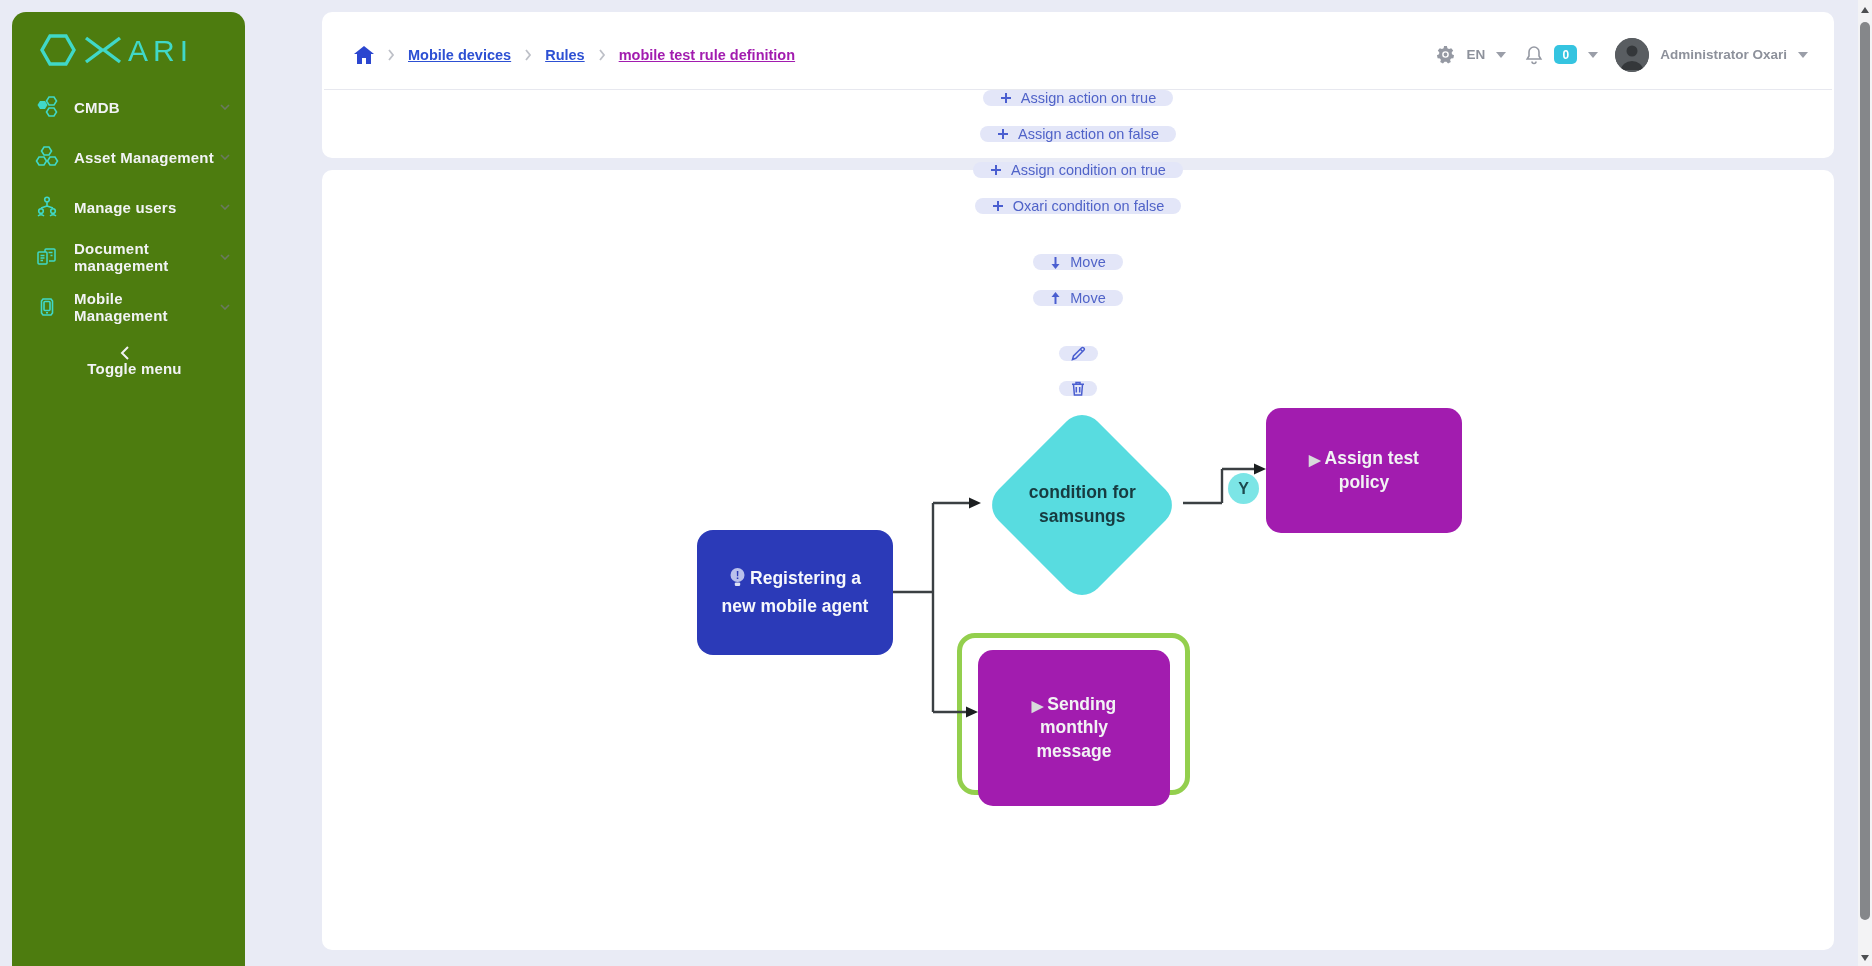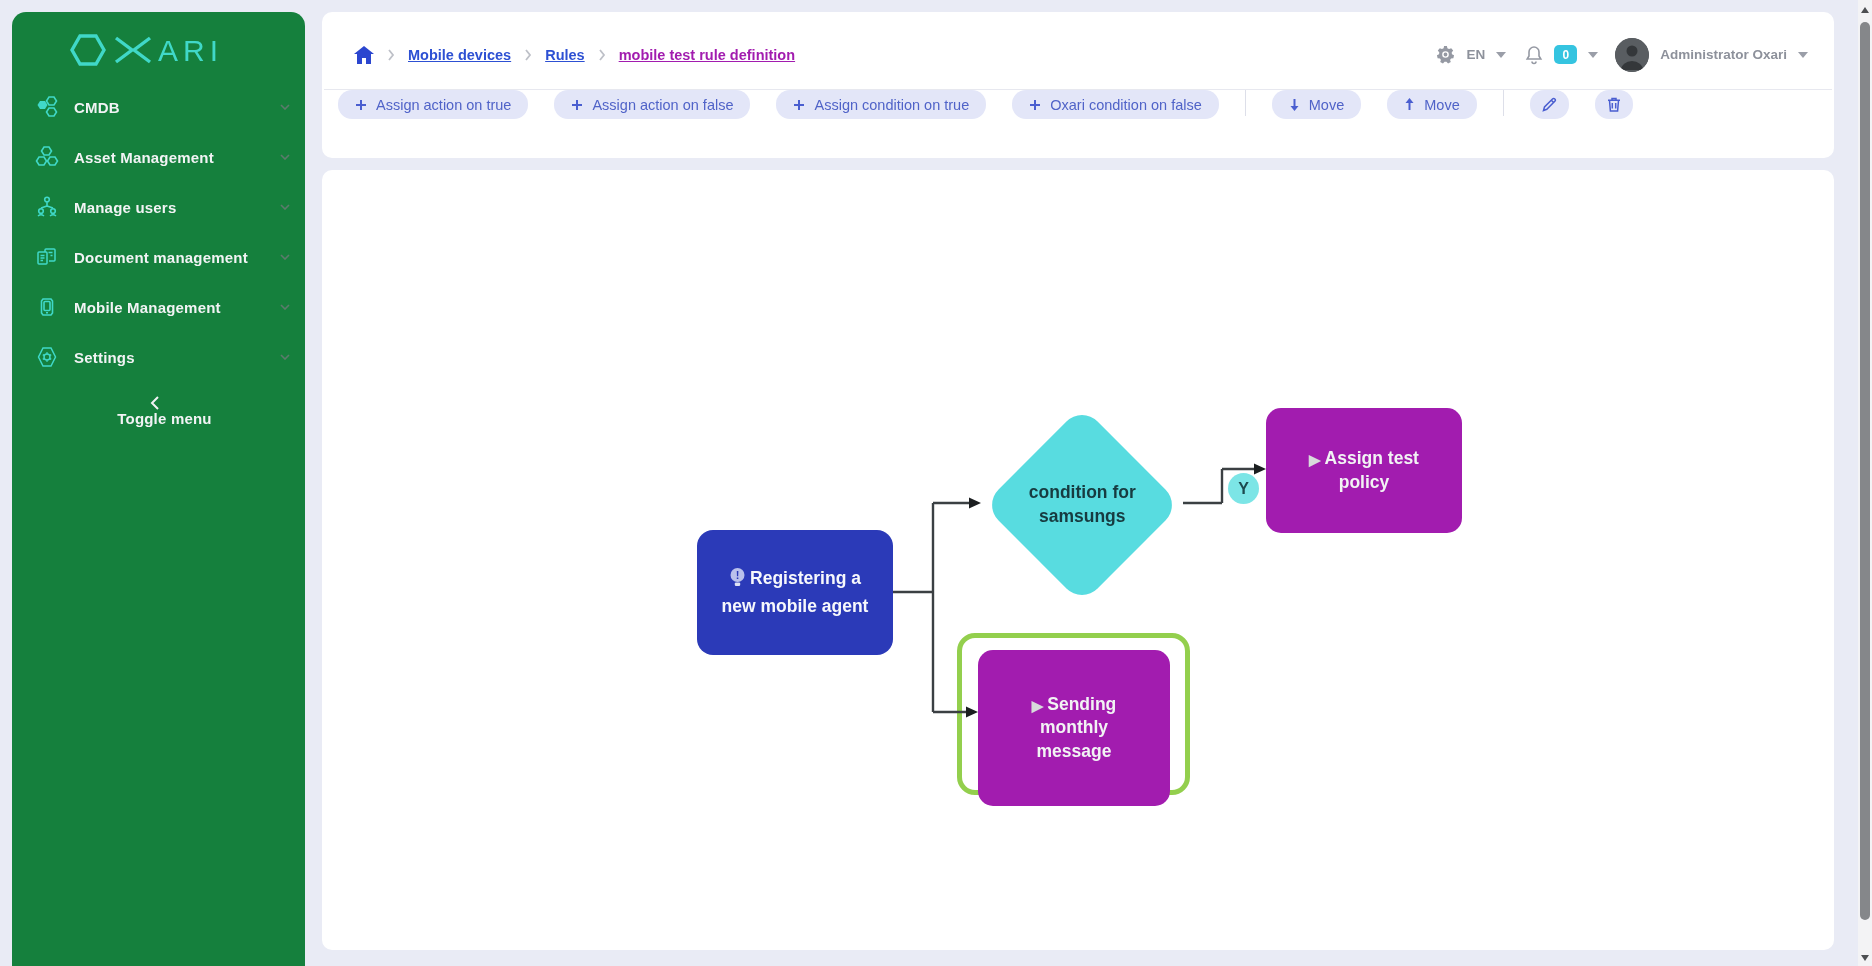--- a/index.html
+++ b/index.html
@@ -1,21 +1,21 @@
 <!DOCTYPE html>
 <html><head>
 <meta charset="utf-8">
 <style>
   * { margin:0; padding:0; box-sizing:border-box; }
   html,body { width:1872px; height:966px; overflow:hidden; }
   body { font-family:"Liberation Sans", sans-serif; background:#e9ebf5; position:relative; }
 
   
-  .sidebar { position:absolute; left:12px; top:12px; width:293px; bottom:0;
-             background:#15803d; border-radius:14px 14px 0 0; z-index:5; }
+  .sidebar { position:absolute; left:12px; top:12px; width:233px; bottom:0;
+             background:#4d7c0f; border-radius:14px 14px 0 0; z-index:5; }
   .logo-wrap { height:62px; display:flex; align-items:center; justify-content:center; padding-top:14px; }
   .nav { margin-top:8px; }
   .nav-item { height:50px; display:flex; align-items:center; padding:0 14px 0 22px; cursor:pointer; }
   .nico { width:26px; height:26px; display:flex; align-items:center; justify-content:center; margin-right:14px; flex:none; }
   .nlabel { color:#f2f3f5; font-size:15px; font-weight:700; letter-spacing:.2px; flex:1; }
   .ncaret { width:12px; height:8px; display:flex; align-items:center; justify-content:center; opacity:.75; }
   .toggle-item { height:50px; display:flex; align-items:center; padding:0 14px 0 26px; margin-top:14px; cursor:pointer;flex-direction:column; }
   .toggle-item .tchev { margin-right:20px; display:flex; }
   .toggle-item .nlabel { flex:none; }
 
@@ -26,21 +26,21 @@
   .crumbs { display:flex; align-items:center; gap:13px; }
   .crumb-link { font-size:14.5px; font-weight:700; color:#2d50d3; text-decoration:underline; cursor:pointer; }
   .crumb-current { font-size:14.5px; font-weight:700; color:#a21caf; text-decoration:underline; }
   .csep { display:flex; opacity:.9; }
   .head-right { margin-left:auto; display:flex; align-items:center; gap:11px; }
   .hr-txt { font-size:13.5px; font-weight:600; color:#8d919b; }
   .badge { min-width:23px; height:19px; background:#35c4e0; border-radius:5px; color:#fff;
            font-size:12px; font-weight:700; display:flex; align-items:center; justify-content:center; padding:0 6px; }
   .avatar { width:34px; height:34px; border-radius:50%; background:#595d61; overflow:hidden; display:flex; align-items:flex-end; justify-content:center; }
   .divider { height:1px; background:#e7e8ef; margin:0 2px; }
-  .toolbar { height:68px; display:flex; align-items:flex-start; padding:0 16px; gap:26px; }
+  .toolbar { height:68px; display:flex; align-items:center; padding:0 16px; gap:20px;flex-direction:column; }
   .tbtn { display:inline-flex; align-items:center; gap:9px; height:29px; padding:0 17px;
           background:#e3e6f8; border:none; border-radius:14px; color:#5063c8;
           font-family:"Liberation Sans",sans-serif; font-size:14.5px; font-weight:400; cursor:pointer; white-space:nowrap; }
   .tbtn.icon-only { padding:0 12px; }
   .tsep { width:1px; height:26px; background:#dddfe9; }
 
   
   .canvas { position:absolute; left:322px; top:170px; width:1512px; height:780px;
             background:#ffffff; border-radius:10px; overflow:hidden; z-index:1; }
   .edges { position:absolute; left:0; top:0; z-index:3; pointer-events:none; }
@@ -163,35 +163,20 @@
         </svg>
       </span>
       <span class="nlabel">Mobile Management</span>
       <span class="ncaret">
         <svg width="10" height="6" viewBox="0 0 10 6">
             <path d="M1,1 L5,5 L9,1" stroke="#74787c" stroke-width="1.6" fill="none"></path>
           </svg>
       </span>
     </div>
 
-    <div class="nav-item">
-      <span class="nico">
-        <svg width="24" height="24" viewBox="0 0 24 24" fill="none" stroke="#40d8c8" stroke-width="1.5">
-          <polygon points="8,3 16,3 20.5,12 16,21 8,21 3.5,12"></polygon>
-          <circle cx="12" cy="12" r="3"></circle>
-          <path d="M12,7.2 v1.6 M12,15.2 v1.6 M7.8,9.6 l1.4,.8 M14.8,13.6 l1.4,.8 M16.2,9.6 l-1.4,.8 M9.2,13.6 l-1.4,.8"></path>
-        </svg>
-      </span>
-      <span class="nlabel">Settings</span>
-      <span class="ncaret">
-        <svg width="10" height="6" viewBox="0 0 10 6">
-            <path d="M1,1 L5,5 L9,1" stroke="#74787c" stroke-width="1.6" fill="none"></path>
-          </svg>
-      </span>
-    </div>
   </nav>
 
   <div class="toggle-item">
     <span class="tchev">
       <svg width="9" height="14" viewBox="0 0 9 14">
           <path d="M8,1 L2,7 L8,13" stroke="#f2f3f5" stroke-width="2" fill="none"></path>
         </svg>
     </span>
     <span class="nlabel">Toggle menu</span>
   </div>

